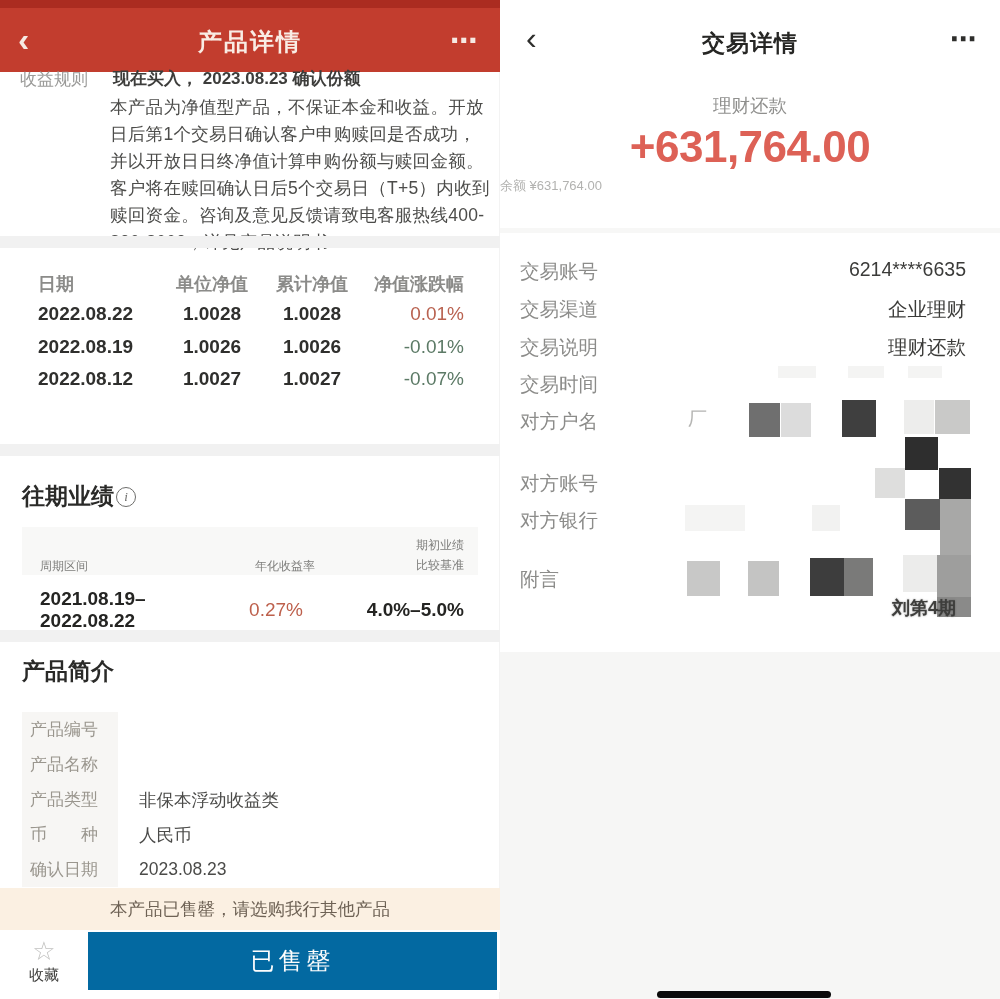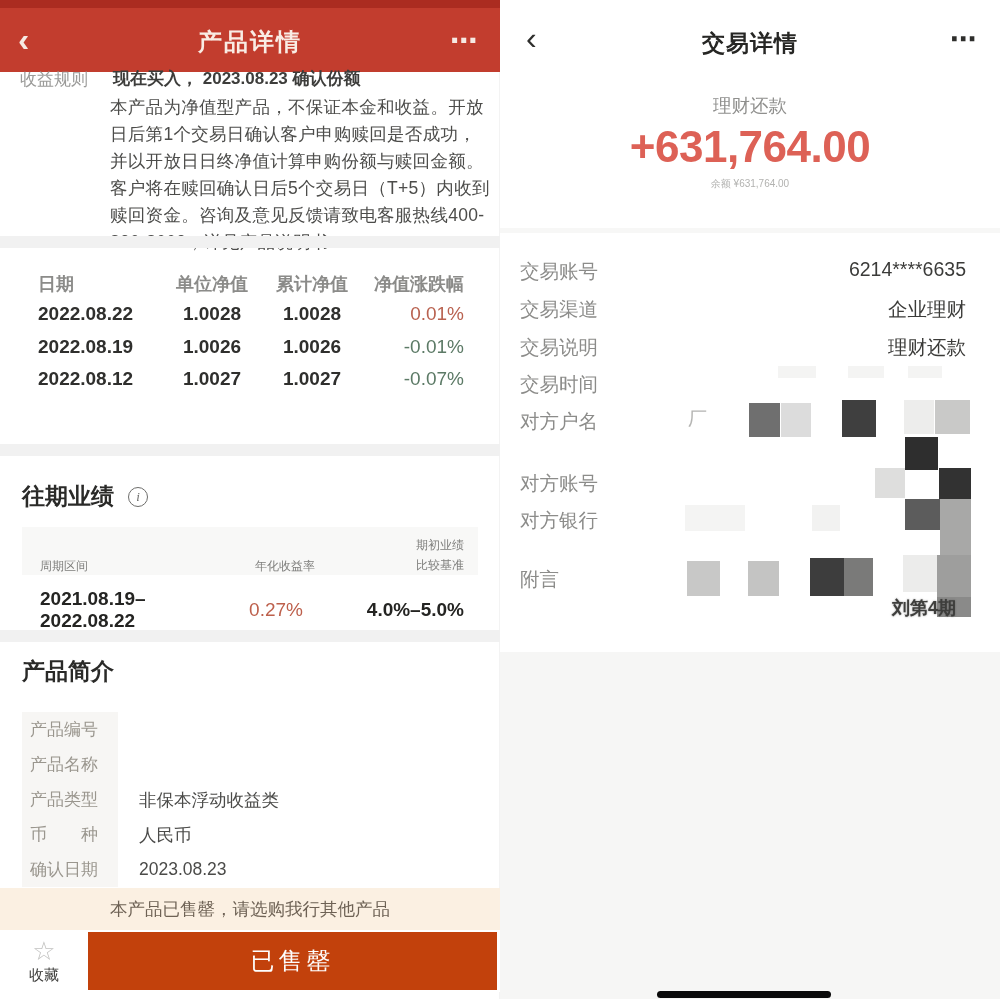--- a/index.html
+++ b/index.html
@@ -26,21 +26,21 @@
   .nav-c1 { width:126px; text-align:left; }
   .nav-c2 { width:96px; text-align:center; }
   .nav-c3 { width:104px; text-align:center; }
   .nav-c4 { flex:1; text-align:right; }
   .nav-head { top:272px; color:#8b8b89; font-size:18px;font-weight:bold; }
   .nav-row { color:#2f2f2d; font-size:19px; font-weight:bold; }
   .chg-up { color:#b96250; font-weight:normal; }
   .chg-down { color:#5c7a66; font-weight:normal; }
   .see-more { position:absolute; left:0; top:406px; width:500px; text-align:center; color:#4680c2; font-size:19px; cursor:pointer; }
 
-  .pp-title-row { position:absolute; left:22px; top:481px; display:flex; align-items:center; gap:14px; }
+  .pp-title-row { position:absolute; left:22px; top:481px; display:flex; align-items:center; gap:2px; }
   .pp-title { color:#2a2a28; font-size:23px; font-weight:bold; }
   .info-icon { display:inline-flex; width:20px; height:20px; border:1.6px solid #6d6d6b; border-radius:50%; color:#6d6d6b; font-size:13px; font-style:italic; font-family:"Liberation Serif",serif; align-items:center; justify-content:center; cursor:pointer; }
   .pp-head { position:absolute; left:22px; top:527px; width:456px; height:48px; background:#f8f8f7; display:flex; align-items:flex-end; padding:0 14px 0 18px; color:#7e7e7c; font-size:12px; }
   .pp-h1 { width:180px; text-align:left; }
   .pp-h2 { width:130px; text-align:center; }
   .pp-h3 { flex:1; text-align:right; line-height:20px; }
   .pp-row { position:absolute; left:22px; top:588px; width:456px; display:flex; align-items:center; padding:0 14px 0 0; font-size:19px; }
   .pp-d1 { width:198px; color:#242422; font-weight:bold; padding-left:18px; }
   .pp-d2 { width:112px; text-align:center; color:#bd604c; }
   .pp-d3 { flex:1; text-align:right; color:#242422; font-weight:bold; }
@@ -49,30 +49,30 @@
   .intro-table { position:absolute; left:22px; top:712px; width:470px; }
   .intro-row { display:flex; height:35px; align-items:center; }
   .intro-label { width:96px; background:#f7f6f4; color:#9a968e; font-size:17px; padding-left:8px; align-self:stretch; display:flex; align-items:center; }
   .intro-value { color:#4b4b49; font-size:17.5px; padding-left:21px; }
 
   .notice-bar { position:absolute; left:0; top:888px; width:500px; height:42px; background:#fbf0e2; display:flex; align-items:center; justify-content:center; color:#6e6255; font-size:17.5px; z-index:5; }
   .bottom-bar { position:absolute; left:0; top:930px; width:500px; height:62px; background:#fff; z-index:6; }
   .fav { position:absolute; left:0; top:0; width:88px; height:62px; display:flex; flex-direction:column; align-items:center; justify-content:center; cursor:pointer; }
   .fav-star { color:#c2c2c0; font-size:26px; line-height:26px; }
   .fav-label { color:#3c3c3a; font-size:15px; margin-top:2px; }
-  .soldout-btn { position:absolute; left:88px; top:2px; width:409px; height:58px; background:#c2410c; color:#fdfdfd; font-size:24px; letter-spacing:4px; display:flex; align-items:center; justify-content:center; border:none; cursor:pointer; font-family:inherit; }
+  .soldout-btn { position:absolute; left:88px; top:2px; width:409px; height:58px; background:#0369a1; color:#fdfdfd; font-size:24px; letter-spacing:4px; display:flex; align-items:center; justify-content:center; border:none; cursor:pointer; font-family:inherit; }
 
   
   .r-back { position:absolute; left:26px; top:22px; color:#2e2e2c; font-size:32px; line-height:32px; cursor:pointer; }
   .r-title { position:absolute; left:0; top:28px; width:500px; text-align:center; color:#262624; font-size:23px; font-weight:bold; letter-spacing:1px; }
   .r-more { position:absolute; right:22px; top:24px; color:#2e2e2c; font-size:26px; font-weight:bold; letter-spacing:2px; cursor:pointer; }
 
   .r-type { position:absolute; left:0; top:93px; width:500px; text-align:center; color:#8f8f8d; font-size:18.5px; }
   .r-amount { position:absolute; left:0; top:122px; width:500px; text-align:center; color:#dd6156; font-size:44px; font-weight:bold; letter-spacing:-0.5px; }
-  .r-balance { position:absolute; left:0; top:177px; width:500px; text-align:center; color:#b2b2b0; font-size:10px; }
+  .r-balance { position:absolute; left:0; top:177px; width:500px; text-align:left; color:#b2b2b0; font-size:13px; }
   .r-divider { position:absolute; left:0; top:228px; width:500px; height:5px; background:#f7f7f6; }
 
   .d-row { position:absolute; left:0; width:500px; }
   .d-label { position:absolute; left:20px; color:#8c8c8a; font-size:19.5px; }
   .d-value { position:absolute; right:34px; color:#3b3b39; font-size:19.5px; text-align:right; }
   .partial-char { position:absolute; left:188px; top:406px; color:#b5b5b3; font-size:19px; }
   .partial-text { position:absolute; left:392px; top:596px; color:#3e3e3c; font-size:18px; font-weight:bold; text-shadow:0 0 2px rgba(60,60,60,.55); white-space:nowrap; }
 
   #mosaic { position:absolute; left:0; top:0; width:500px; height:999px; pointer-events:none; }
   .rblock { position:absolute; }

